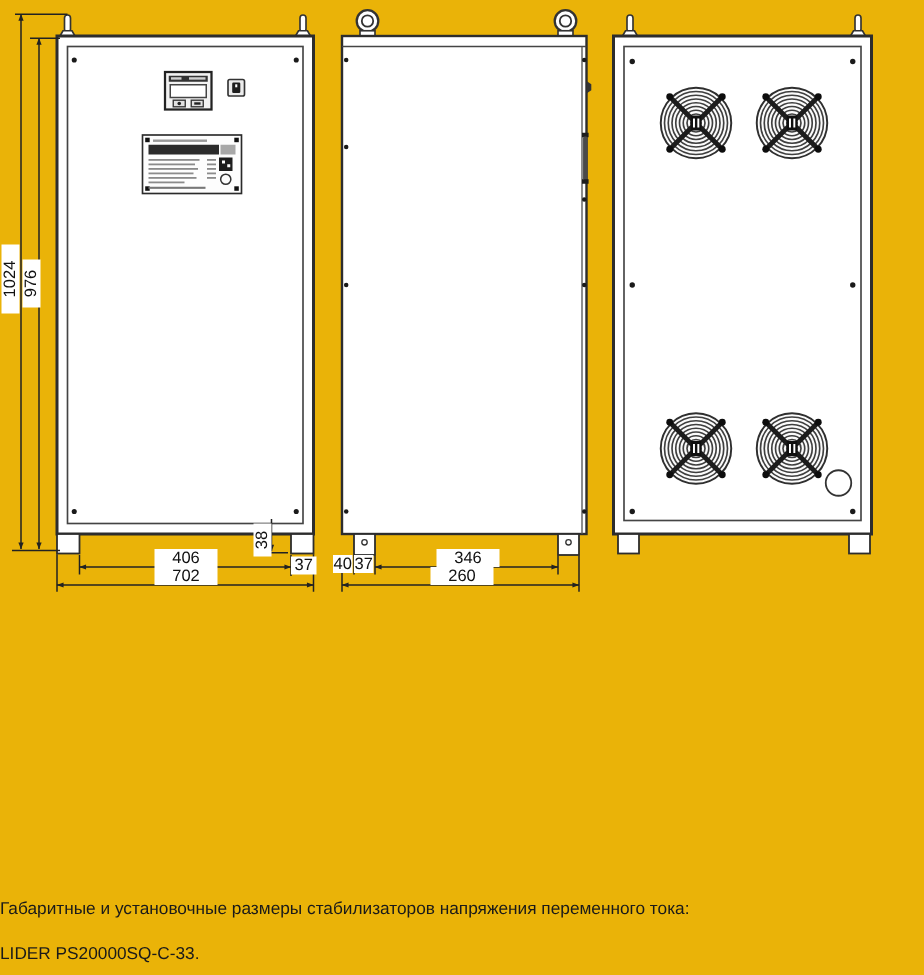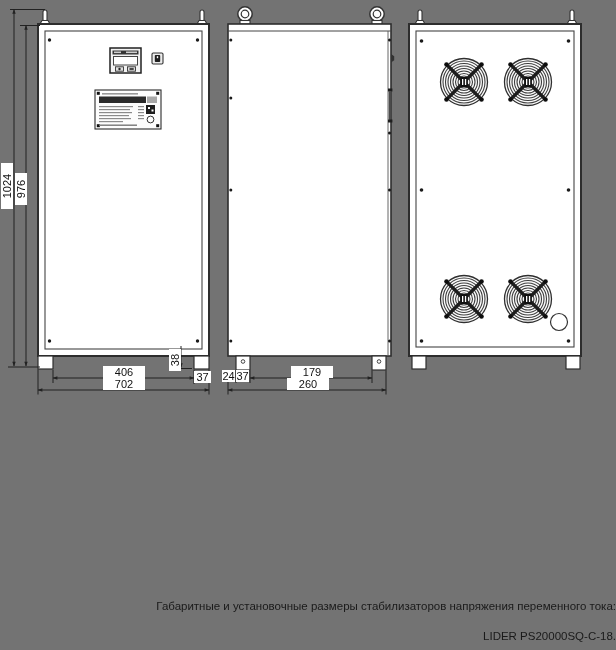--- a/index.html
+++ b/index.html
@@ -1,27 +1,27 @@
 <!DOCTYPE html>
 <html><head>
 <meta charset="utf-8">
 <style>
   html,body{margin:0;padding:0;background:#fff;}
   #stage{
-    position:relative;width:616px;height:650px;background:#737373;
+    position:relative;width:616px;height:650px;background:#eab308;
     font-family:"Liberation Sans", sans-serif;color:#1a1a1a;overflow:hidden;
   }
   #drawing{position:absolute;left:0;top:0;}
   .dim{
     position:absolute;font-size:11px;line-height:12px;text-align:center;
     color:#111;background:#fff;padding:0 1px;white-space:nowrap;
   }
   .dim.vert{transform:rotate(-90deg);}
   .caption{
-    position:absolute;left:0;width:616px;text-align:right;
+    position:absolute;left:0;width:616px;text-align:left;
     font-size:11.5px;line-height:15px;color:#1a1a1a;
   }
 </style>
 </head>
 <body>
 
 <div id="stage">
 
   <svg id="drawing" width="616" height="650" viewBox="0 0 616 650">
     <defs>
@@ -199,21 +199,21 @@
       <rect x="566" y="356" width="14" height="13" fill="#fff" stroke="#2d2d2d" stroke-width="1.2"></rect>
     </g>
   </svg>
 
   <div class="dim vert" style="left:-16px;top:180px;width:44px;">1024</div>
   <div class="dim vert" style="left:5px;top:183px;width:30px;">976</div>
   <div class="dim vert" style="left:164px;top:354px;width:20px;">38</div>
   <div class="dim" style="left:103px;top:366px;width:40px;">406</div>
   <div class="dim" style="left:103px;top:378px;width:40px;">702</div>
   <div class="dim" style="left:194px;top:371px;width:15px;">37</div>
-  <div class="dim" style="left:222px;top:370px;width:13px;padding:0;">24</div>
+  <div class="dim" style="left:222px;top:370px;width:13px;padding:0;">40</div>
   <div class="dim" style="left:236px;top:370px;width:13px;padding:0;">37</div>
-  <div class="dim" style="left:291px;top:366px;width:40px;">179</div>
+  <div class="dim" style="left:291px;top:366px;width:40px;">346</div>
   <div class="dim" style="left:287px;top:378px;width:40px;">260</div>
 
   <div class="caption" style="top:599px;">Габаритные и установочные размеры стабилизаторов напряжения переменного тока:</div>
-  <div class="caption" style="top:629px;">LIDER PS20000SQ-C-18.</div>
+  <div class="caption" style="top:629px;">LIDER PS20000SQ-C-33.</div>
 
 </div>
 
 </body></html>

